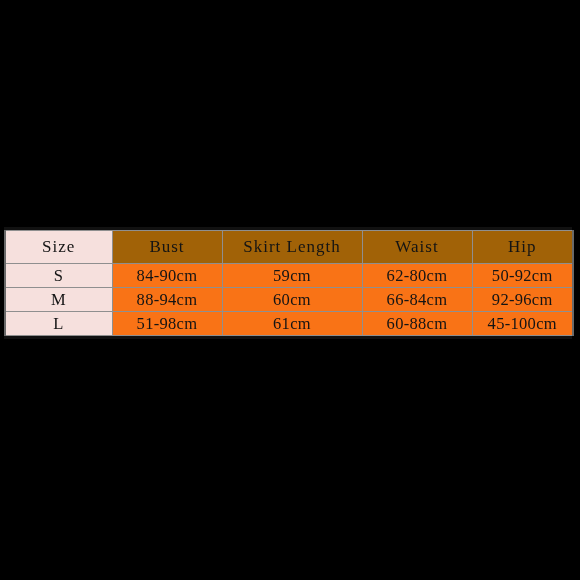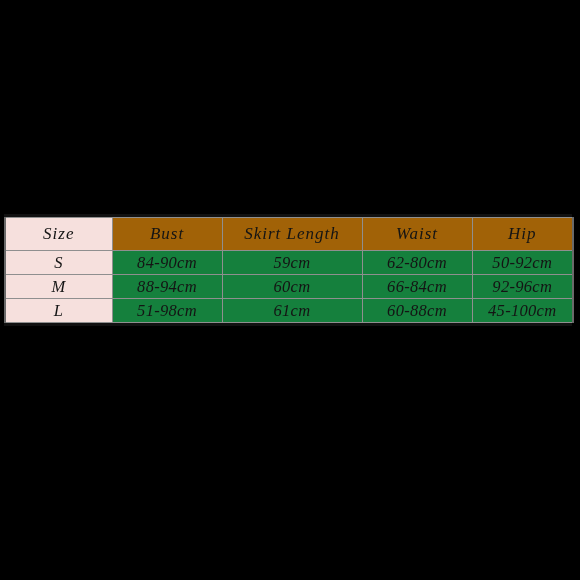--- a/index.html
+++ b/index.html
@@ -18,27 +18,26 @@
     position: relative;
     width: 580px;
     height: 580px;
     background: #000000;
   }
 
   
   #size-chart-wrap {
     position: absolute;
     left: 4px;
-    top: 214px;
+    top: 227px;
     width: 568px;
     background: #ffffff;
     border-top: 3px solid #111111;
     border-bottom: 3px solid #111111;
     box-sizing: border-box;
-    font-style: italic;
   }
 
   table.size-chart {
     border-collapse: collapse;
     width: 568px;
     table-layout: fixed;
     background: #ffffff;
   }
 
   table.size-chart td,
@@ -71,21 +70,21 @@
     background: #a16207;
   }
   tr.header-row th.size-header {
     background: #f6e0dd;
   }
 
   
   tbody td {
     font-size: 16.5px;
     letter-spacing: 0.3px;
-    background: #15803d;
+    background: #f97316;
   }
   tbody td.size-cell {
     background: #f6e0dd;
     letter-spacing: 1px;
   }
 
   
   table.size-chart { border-left: 2px solid #6a6a6a; border-right: 2px solid #6a6a6a; }
 </style>
 </head>

